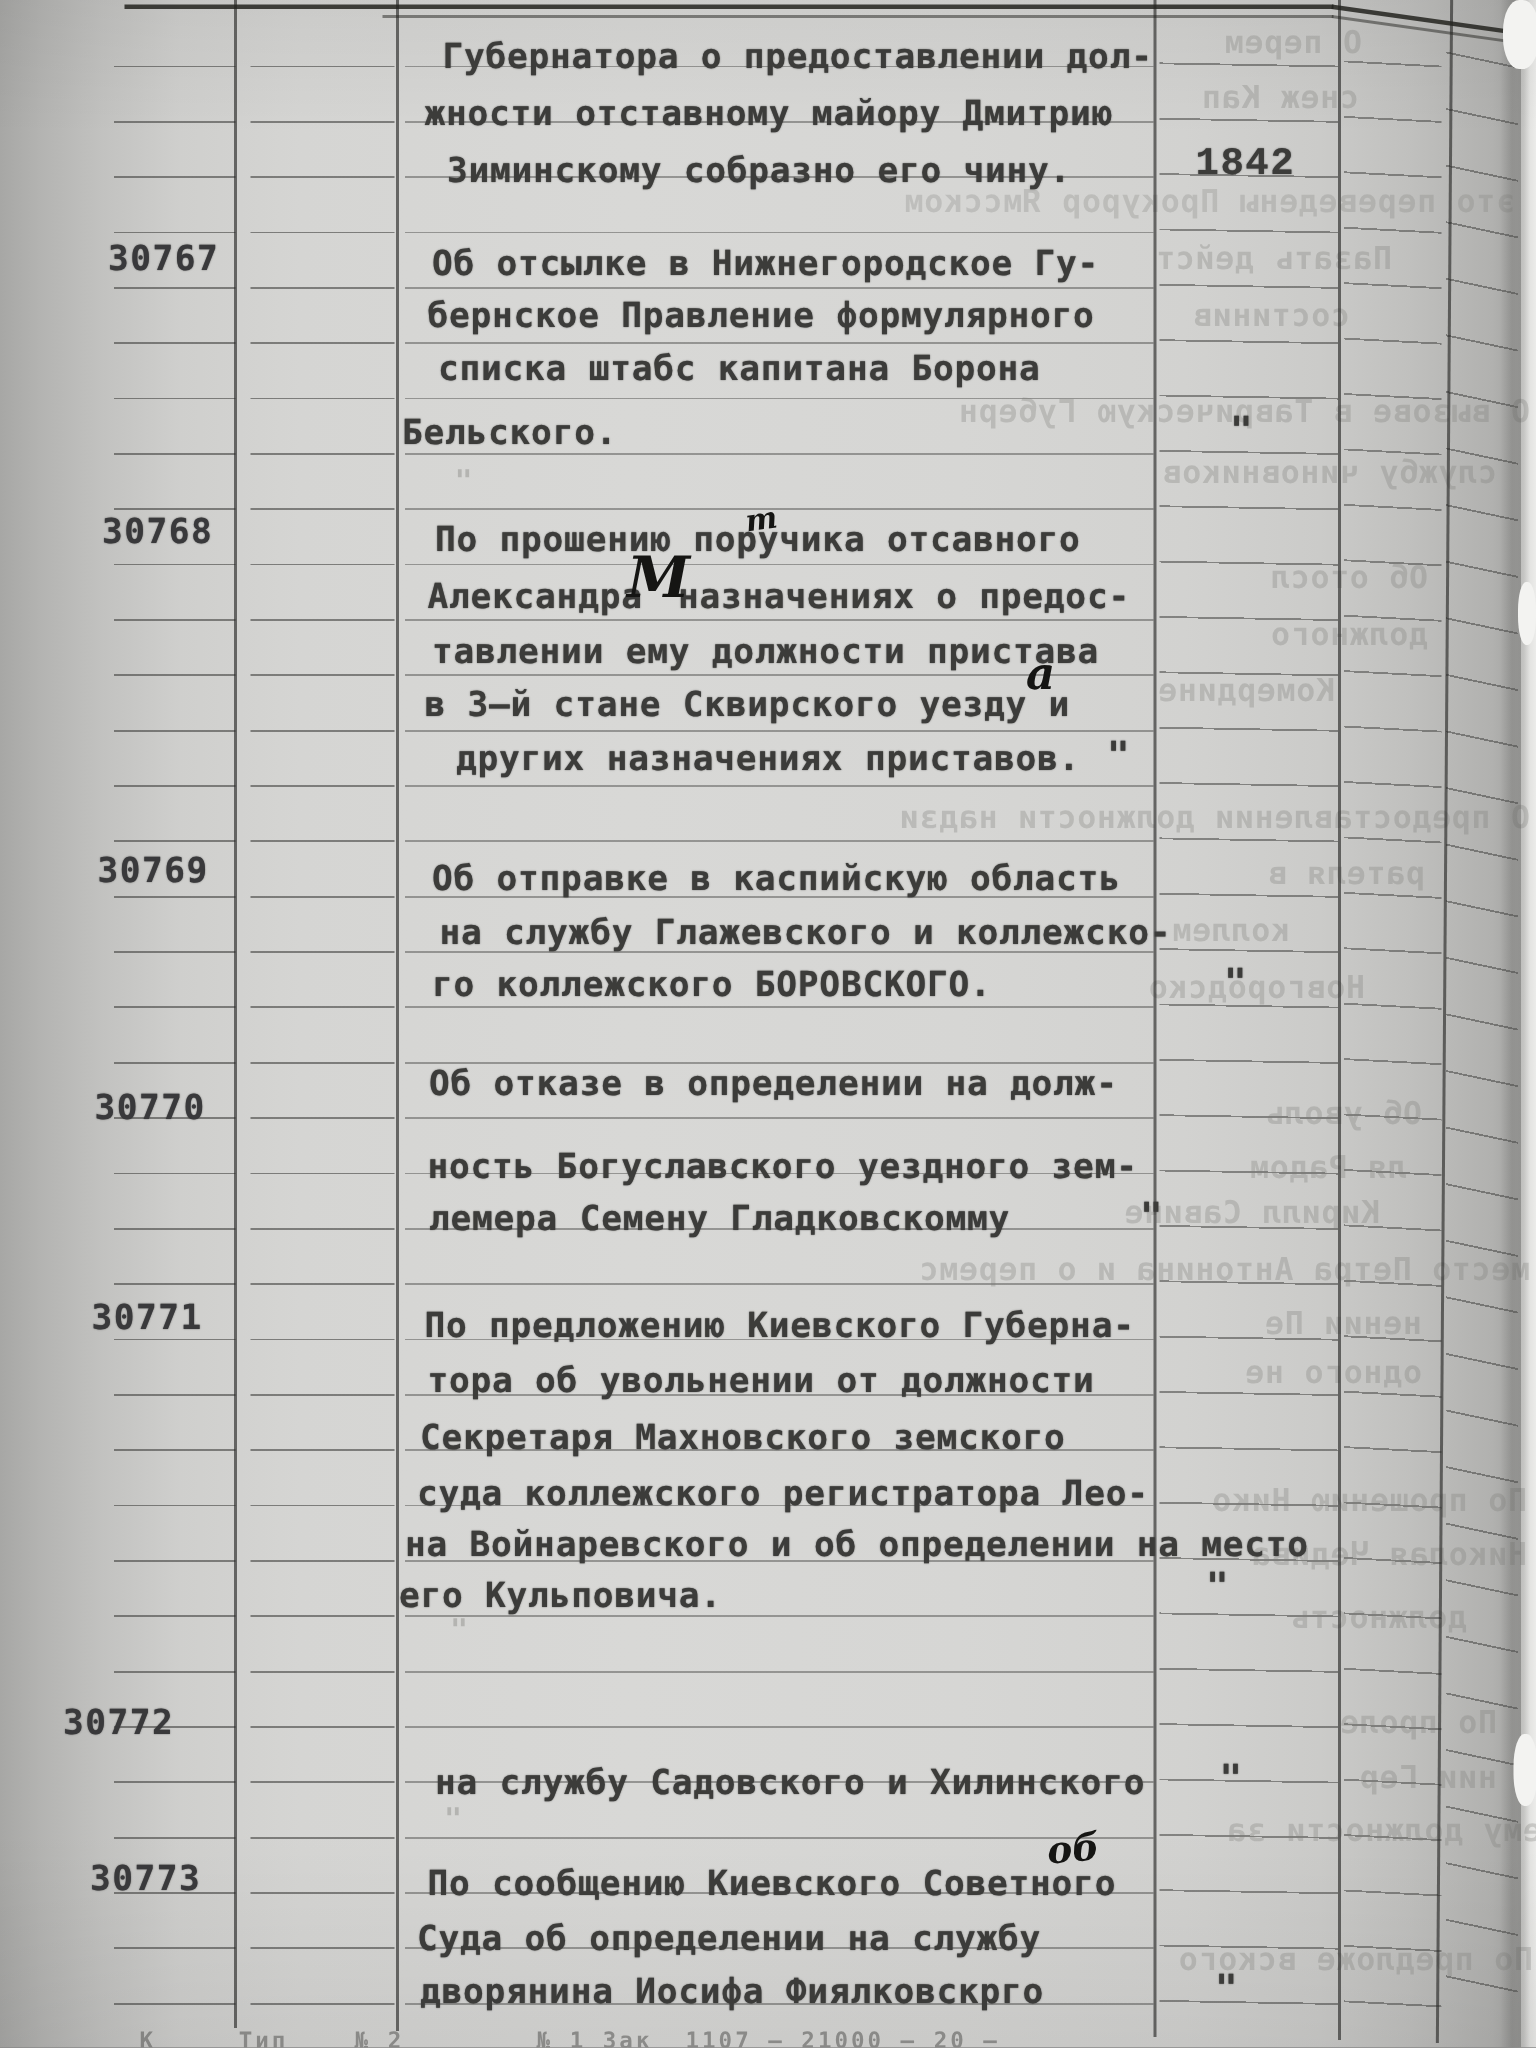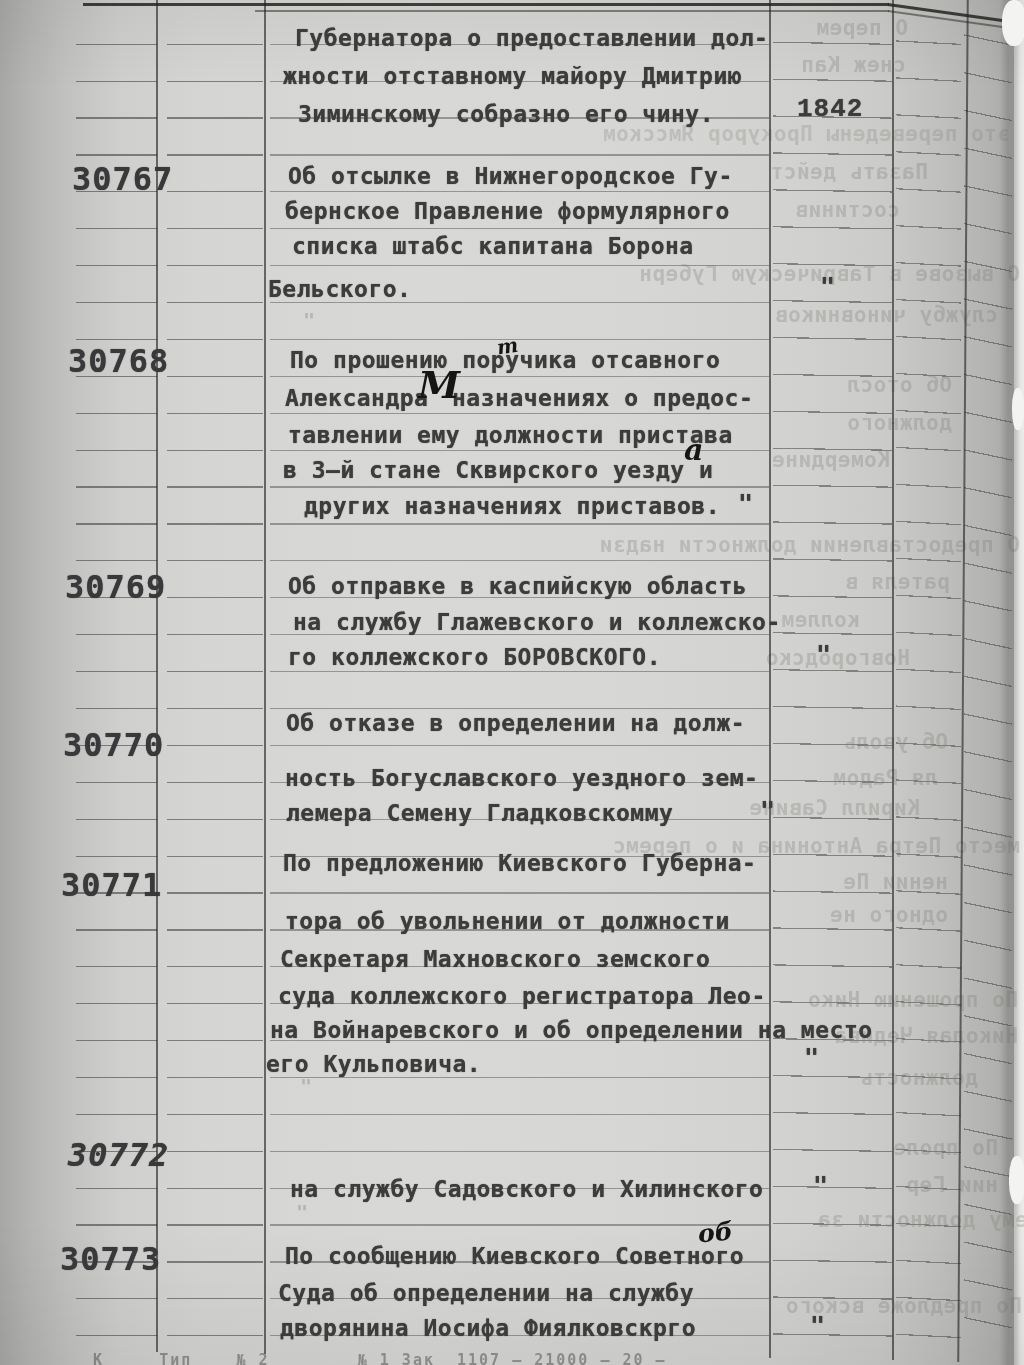--- a/index.html
+++ b/index.html
@@ -14,21 +14,21 @@
   .band{position:absolute;top:8px;height:1338px;}
   .b-flat{background-image:repeating-linear-gradient(180deg,rgba(0,0,0,0) 0,rgba(0,0,0,0) 35.7px,rgba(52,52,50,.55) 35.7px,rgba(52,52,50,.55) 36.9px);}
   .b-t1{background-image:repeating-linear-gradient(181deg,rgba(0,0,0,0) 0,rgba(0,0,0,0) 35.7px,rgba(52,52,50,.5) 35.7px,rgba(52,52,50,.5) 36.9px);}
   .b-t3{background-image:repeating-linear-gradient(183deg,rgba(0,0,0,0) 0,rgba(0,0,0,0) 35.7px,rgba(58,58,56,.5) 35.7px,rgba(58,58,56,.5) 36.9px);}
   .b-t12{background-image:repeating-linear-gradient(192deg,rgba(0,0,0,0) 0,rgba(0,0,0,0) 35.7px,rgba(58,58,56,.5) 35.7px,rgba(58,58,56,.5) 36.9px);}
   .vline{position:absolute;width:2px;background:rgba(42,42,40,.65);}
   .hline{position:absolute;background:#23231f;}
   
   .t{position:absolute;font-weight:700;font-size:23px;letter-spacing:.5px;color:#3c3c3a;
      white-space:pre;text-shadow:0 0 1px rgba(58,58,56,.85);}
-  .num{font-size:32px;letter-spacing:1px;color:#39393b;}
+  .num{font-size:23px;letter-spacing:1px;color:#39393b;}
   .year{font-size:26px;letter-spacing:1px;}
   .dit{font-size:25px;}
   .hand{position:absolute;font-family:"DejaVu Serif",serif;font-style:italic;font-weight:700;color:#151513;white-space:pre;}
   .ghost{position:absolute;font-weight:700;font-size:21px;letter-spacing:.5px;color:#7d7d79;
          opacity:.3;transform:scaleX(-1);white-space:pre;overflow:hidden;}
   .gdit{position:absolute;font-weight:700;font-size:20px;color:#82827e;opacity:.4;}
   .blob{position:absolute;background:#f3f3f1;border-radius:45%;}
   .footer{position:absolute;font-size:15px;letter-spacing:2px;color:#4a4a48;opacity:.5;white-space:pre;font-weight:700;}
 </style>
 </head>
@@ -116,29 +116,29 @@
   <div class="t" style="left:288px;top:644px;">го коллежского БОРОВСКОГО.</div>
   <div class="t dit" style="left:816px;top:640px;">"</div>
 
   <div class="t num" style="left:63px;top:726px;">30770</div>
   <div class="t" style="left:286px;top:710px;text-align:center;">Об отказе в определении на долж-</div>
   <div class="t" style="left:285px;top:765px;">ность Богуславского уездного зем-</div>
   <div class="t" style="left:286px;top:800px;">лемера Семену Гладковскомму</div>
   <div class="t dit" style="left:760px;top:796px;">"</div>
 
   <div class="t num" style="left:61px;top:866px;">30771</div>
-  <div class="t" style="left:283px;top:850px;">По предложению Киевского Губерна-</div>
+  <div class="t" style="left:283px;top:871px;">По предложению Киевского Губерна-</div>
   <div class="t" style="left:285px;top:908px;">тора об увольнении от должности</div>
   <div class="t" style="left:280px;top:946px;">Секретаря Махновского земского</div>
   <div class="t" style="left:278px;top:983px;">суда коллежского регистратора Лео-</div>
   <div class="t" style="left:270px;top:1017px;">на Войнаревского и об определении на место</div>
   <div class="t" style="left:266px;top:1051px;">его Кульповича.</div>
   <div class="t dit" style="left:804px;top:1043px;">"</div>
 
-  <div class="t num" style="left:68px;top:1136px;font-style:italic;">30772</div>
+  <div class="t num" style="left:42px;top:1136px;">30772</div>
   <div class="t" style="left:290px;top:1176px;">на службу Садовского и Хилинского</div>
   <div class="t dit" style="left:813px;top:1171px;">"</div>
 
   <div class="t num" style="left:60px;top:1240px;">30773</div>
   <div class="t" style="left:285px;top:1243px;">По сообщению Киевского Советного</div>
   <div class="t" style="left:278px;top:1280px;">Суда об определении на службу</div>
   <div class="t" style="left:280px;top:1315px;">дворянина Иосифа Фиялковскрго</div>
   <div class="t dit" style="left:810px;top:1311px;">"</div>
   <div class="hand" style="left:698px;top:1218px;font-size:25px;transform:rotate(-5deg);">об</div>
 

